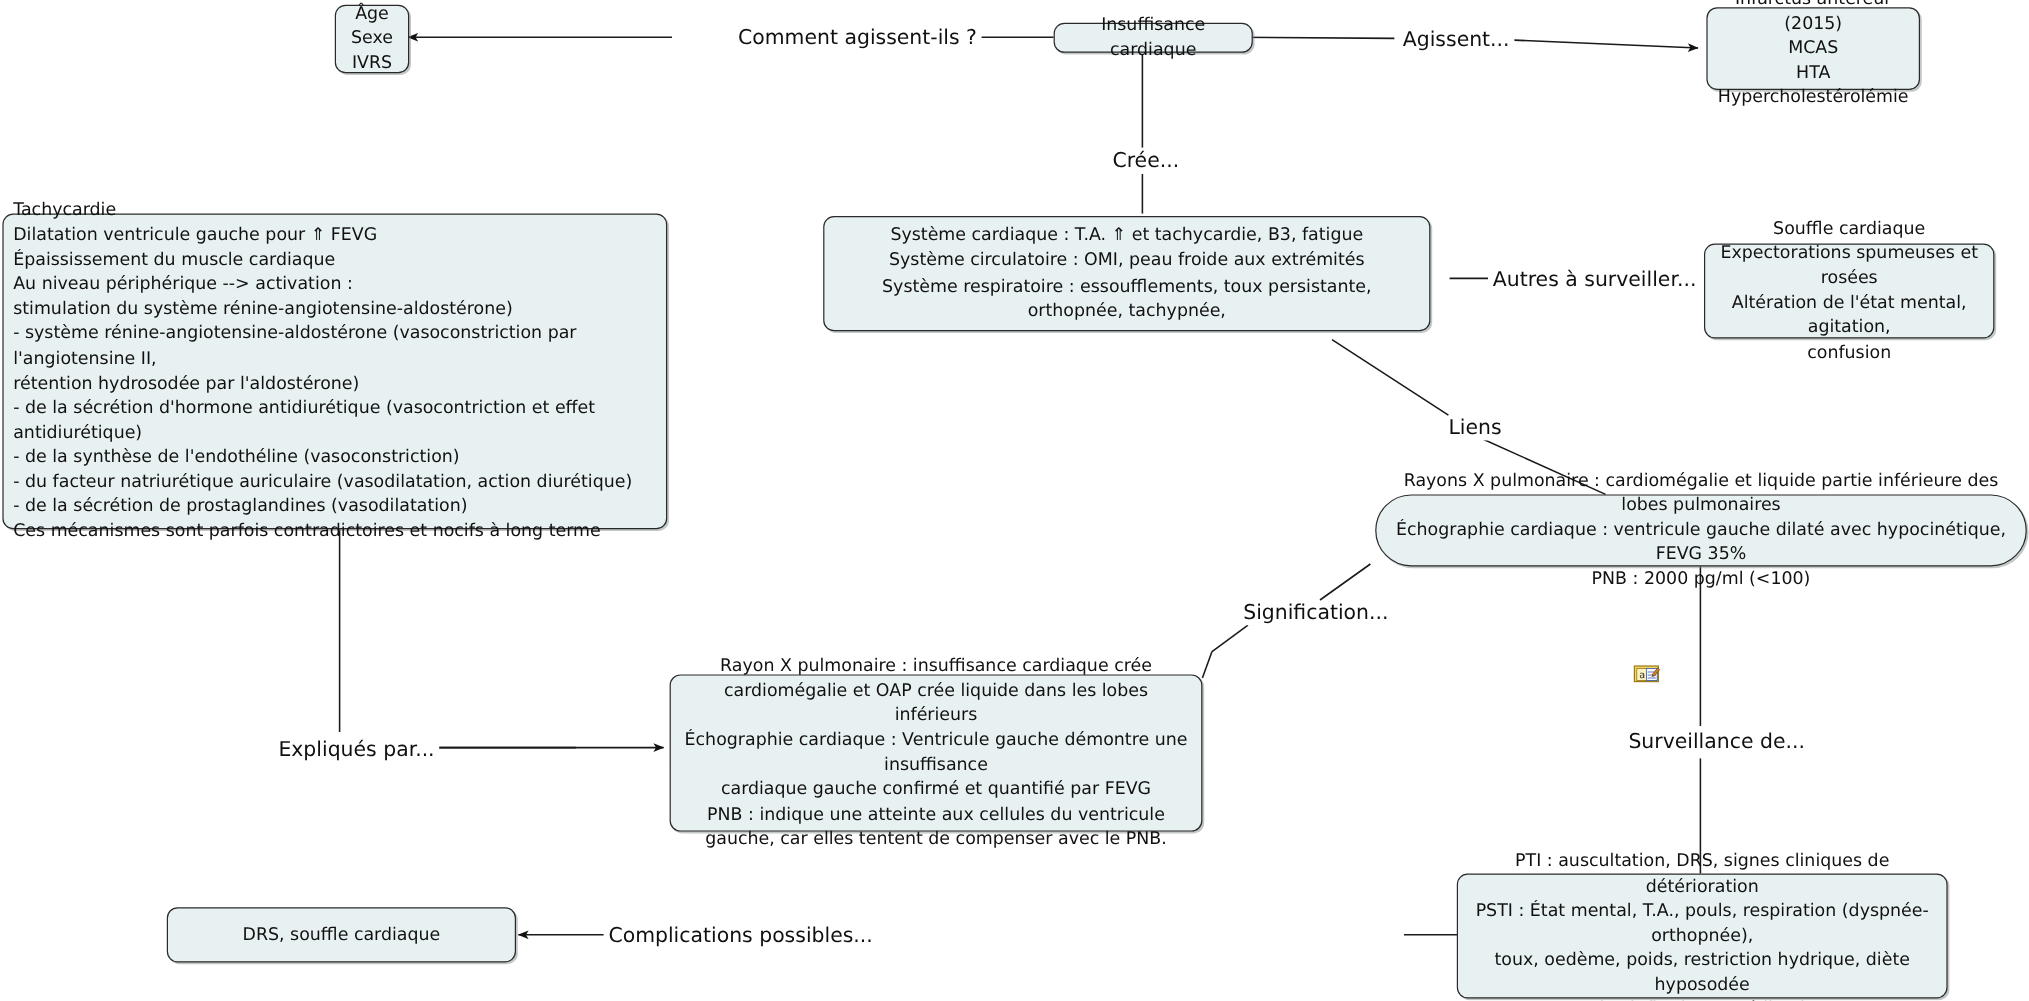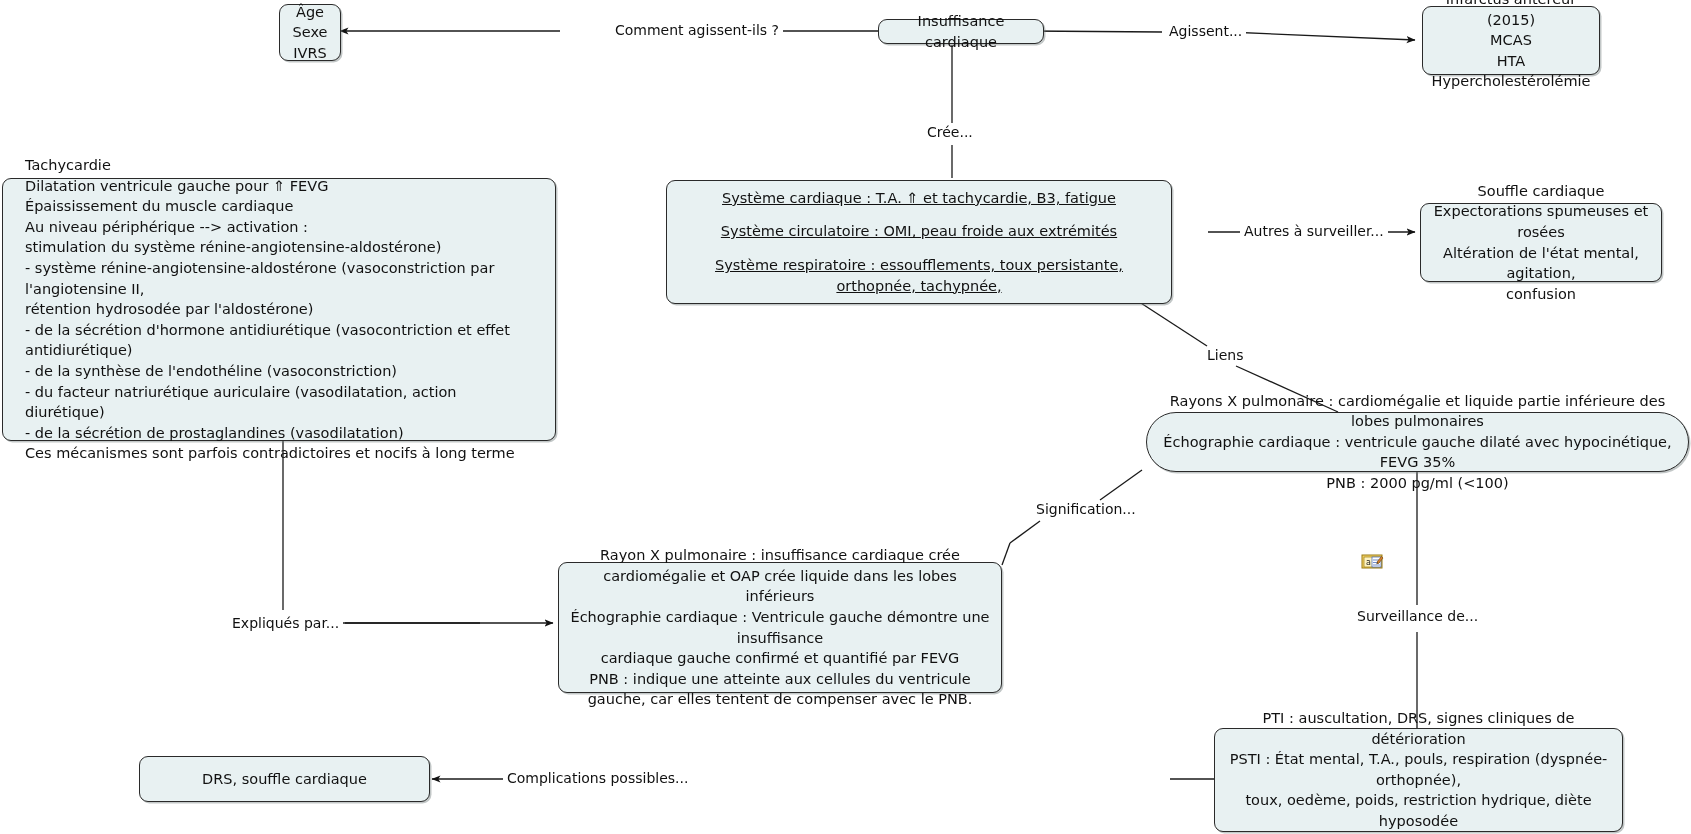--- a/index.html
+++ b/index.html
@@ -41,21 +41,21 @@
     padding: 5px 9px;
     box-shadow: 1.5px 1.5px 0 rgba(120,130,130,0.45);
   }
   .node.center { text-align: center; align-items: center; }
   .node.left   { text-align: left; align-items: flex-start; }
   .node p { margin: 0; }
   .node p.spacer { height: 13px; }
 
   .link-label {
     position: absolute;
-    font-size: 14px;
+    font-size: 17px;
     line-height: 1.2;
     color: #101010;
     background: #ffffff;
     padding: 0 4px;
     white-space: nowrap;
   }
   .note-icon {
     position: absolute;
     width: 26px;
     height: 21px;
@@ -118,39 +118,39 @@
     <p>Insuffisance cardiaque</p>
   </div>
 
   <div class="node center" style="left:1422px; top:6px; width:178px; height:69px;">
     <p>Infarctus antéreur (2015)</p>
     <p>MCAS</p>
     <p>HTA</p>
     <p>Hypercholestérolémie</p>
   </div>
 
-  <div class="node left" style="left:2px; top:178px; width:554px; height:263px; padding:8px 22px;">
+  <div class="node left" style="left:2px; top:178px; width:554px; height:263px; padding:8px 8px;">
     <p>Tachycardie</p>
     <p>Dilatation ventricule gauche pour ⇑ FEVG</p>
     <p>Épaississement du muscle cardiaque</p>
     <p class="spacer"></p>
     <p>Au niveau périphérique --&gt; activation :</p>
     <p class="spacer"></p>
     <p>stimulation du système rénine-angiotensine-aldostérone)</p>
     <p>- système rénine-angiotensine-aldostérone (vasoconstriction par l'angiotensine II,</p>
     <p>rétention hydrosodée par l'aldostérone)</p>
     <p>- de la sécrétion d'hormone antidiurétique (vasocontriction et effet antidiurétique)</p>
     <p>- de la synthèse de l'endothéline (vasoconstriction)</p>
     <p>- du facteur natriurétique auriculaire (vasodilatation, action diurétique)</p>
     <p>- de la sécrétion de prostaglandines (vasodilatation)</p>
     <p class="spacer"></p>
     <p>Ces mécanismes sont parfois contradictoires et nocifs à long terme</p>
   </div>
 
-  <div class="node center" style="left:666px; top:180px; width:506px; height:124px;text-decoration:underline;">
+  <div class="node center" style="left:686px; top:180px; width:506px; height:96px;">
     <p>Système cardiaque : T.A. ⇑ et tachycardie, B3, fatigue</p>
     <p class="spacer"></p>
     <p>Système circulatoire : OMI, peau froide aux extrémités</p>
     <p class="spacer"></p>
     <p>Système respiratoire : essoufflements, toux persistante, orthopnée, tachypnée,</p>
   </div>
 
   <div class="node center" style="left:1420px; top:203px; width:242px; height:79px;">
     <p>Souffle cardiaque</p>
     <p>Expectorations spumeuses et rosées</p>

